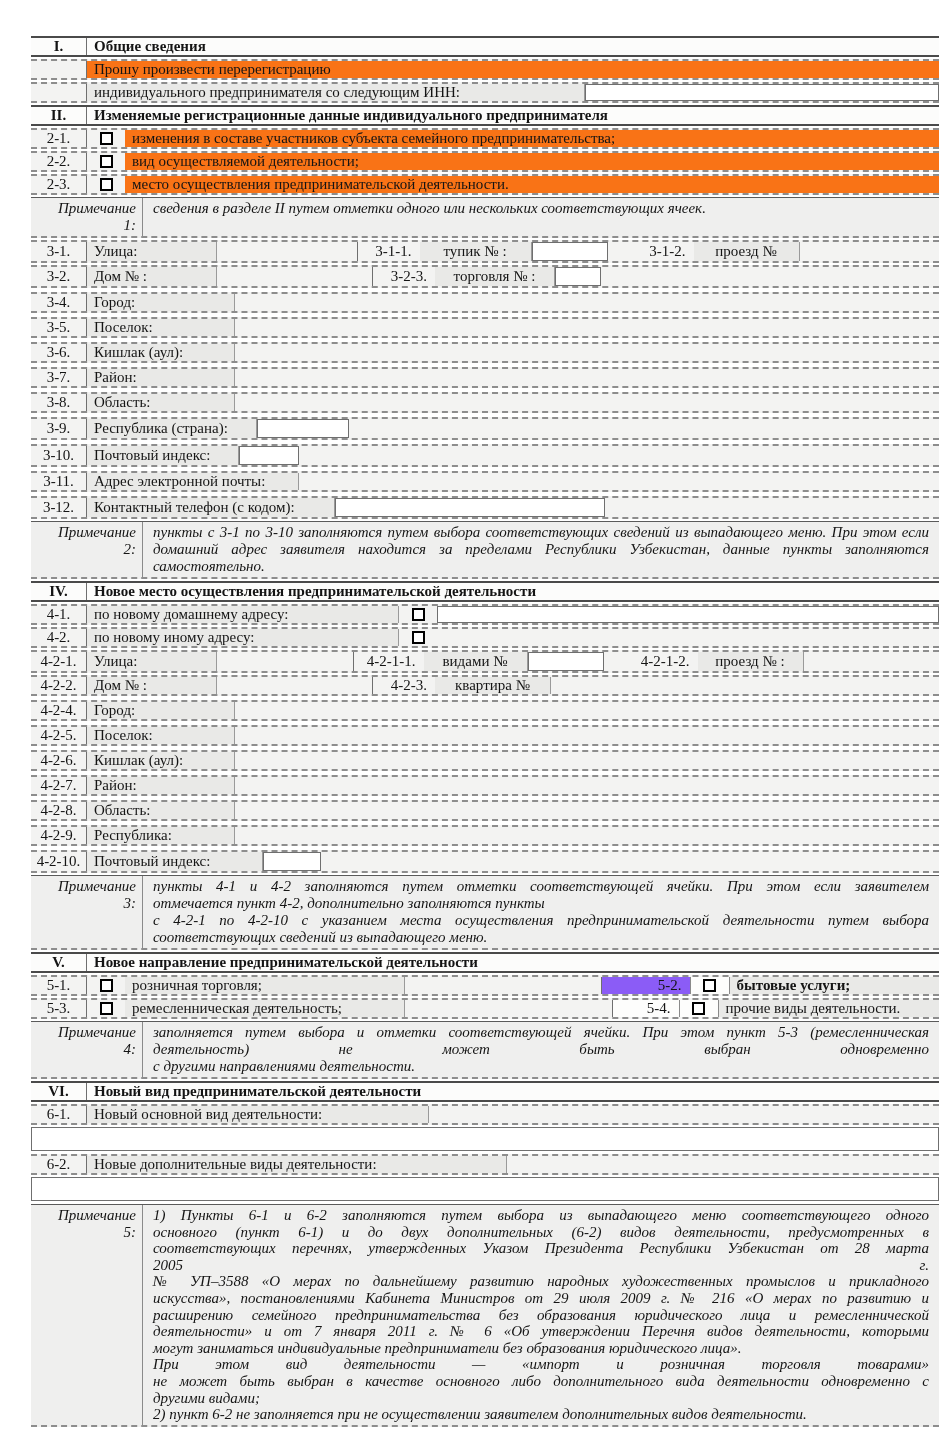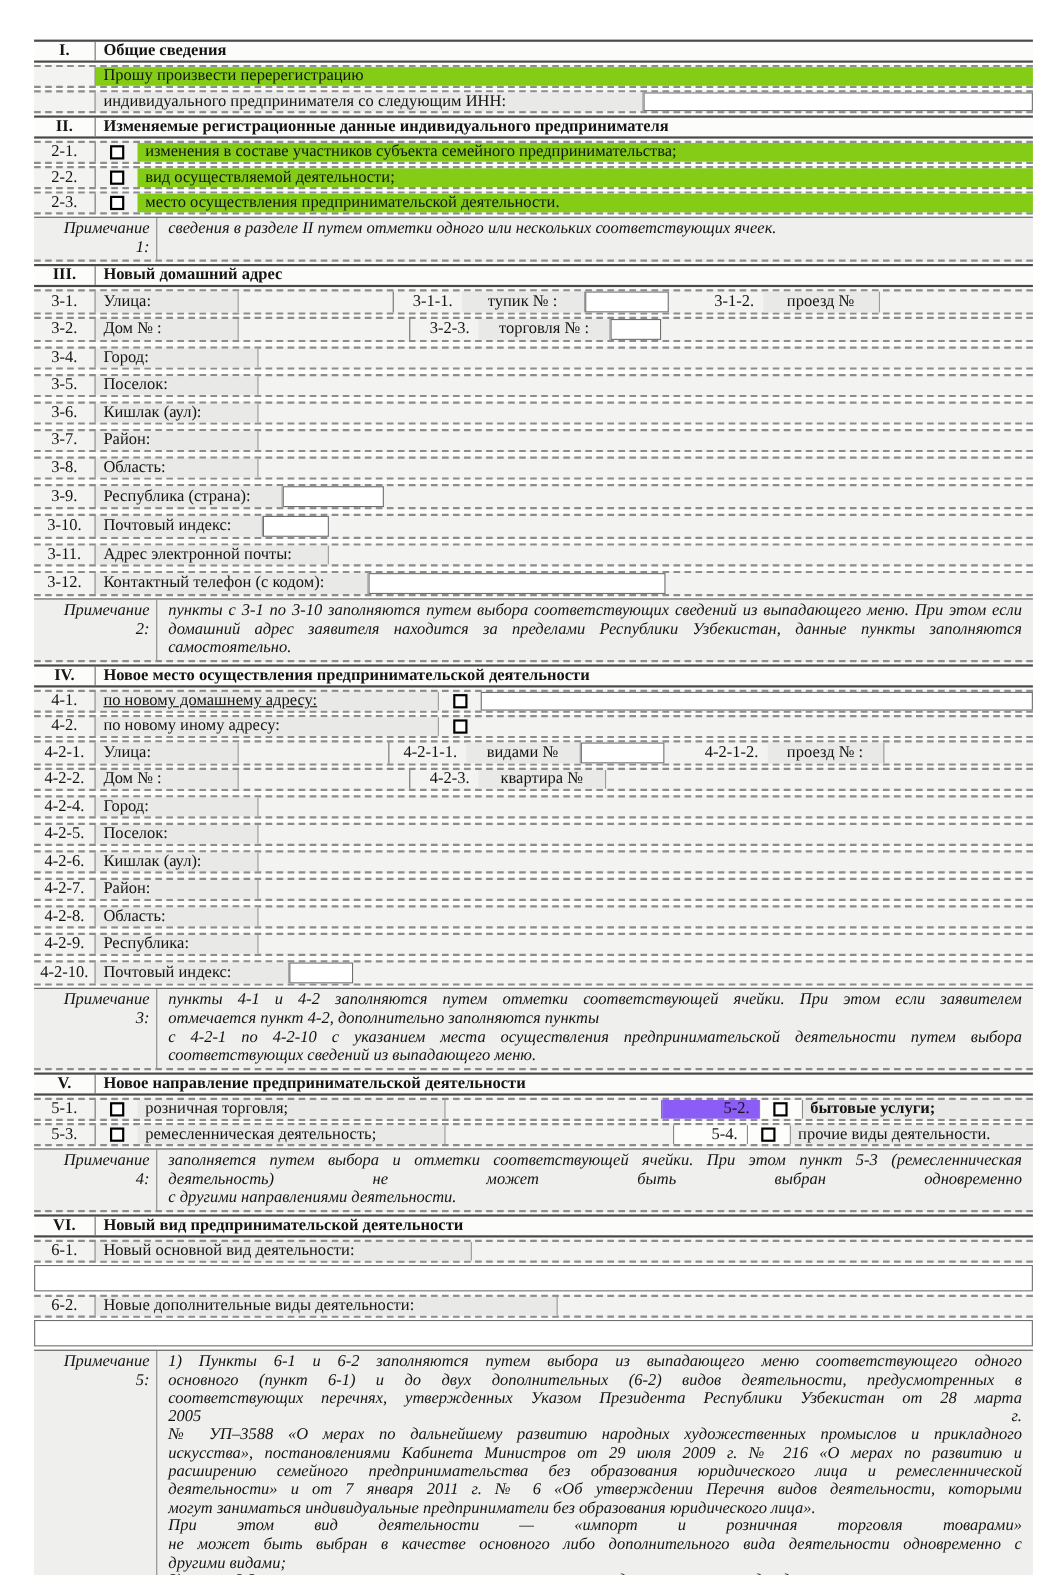--- a/index.html
+++ b/index.html
@@ -11,21 +11,21 @@
   .frow{display:flex;align-items:stretch;border-top:2px dashed #8d8d8d;border-bottom:2px dashed #8d8d8d;
         background:#f3f3f2;margin-bottom:2px;min-height:20px;box-sizing:border-box;}
   .frow.solid{border-top:2px solid #4a4a4a;border-bottom:2px solid #4a4a4a;background:#fcfcfb;}
   .frow.mt{margin-top:4px;}
   .numcol{flex:none;width:56px;display:flex;align-items:center;justify-content:center;
           border-right:1.5px solid #6f6f6f;box-sizing:border-box;padding:0 2px;}
   .numcol.roman{font-weight:bold;}
   .main{flex:1;display:flex;align-items:stretch;min-width:0;}
   .cellpad{display:flex;align-items:center;padding:0 7px;box-sizing:border-box;}
   .lab{background:#e9e9e7;border-right:1.2px solid #9a9a9a;flex:none;}
-  .labflex{background:#84cc16;flex:1;text-align:center;}
+  .labflex{background:#f97316;flex:1;text-align:center;}
   .title{font-weight:bold;}
   .dash{flex:1;}
   .dashfix{flex:none;}
   .inp{background:#ffffff;border:1.5px solid #6f6f6f;flex:none;box-sizing:border-box;align-self:center;height:19px;}
   .inp.tall{align-self:stretch;height:auto;}
   .cbcell{flex:none;width:38px;display:flex;align-items:center;justify-content:center;}
   .cb{width:13px;height:13px;border:2px solid #000;background:#fff;box-sizing:border-box;display:inline-block;}
   .vdiv{flex:none;width:0;border-left:1.5px solid #6f6f6f;}
   .subnum{flex:none;display:flex;align-items:center;justify-content:flex-end;padding-right:8px;box-sizing:border-box;}
   .sublab{justify-content:center;}
@@ -103,26 +103,20 @@
   </div>
 
   <div class="note">
     <div class="notelab">
       <div>Примечание</div>
       <div>1:</div>
     </div>
     <div class="notetext">сведения в разделе II путем отметки одного или нескольких соответствующих ячеек.</div>
   </div>
 
-  <div class="frow solid h21">
-    <div class="numcol roman">III.</div>
-    <div class="main">
-        <div class="cellpad title">Новый домашний адрес</div>
-      </div>
-  </div>
 
   <div class="frow">
     <div class="numcol">3-1.</div>
     <div class="main">
       <div class="cellpad lab" style="width:130px;">Улица:</div>
       <div class="dash"></div>
       <div class="vdiv"></div>
       <div class="subnum" style="width:62px;">3-1-1.</div>
       <div class="cellpad lab sublab" style="width:112px;">тупик № :</div>
       <div class="inp" style="width:76px;"></div>
@@ -224,21 +218,21 @@
   <div class="frow solid h21">
     <div class="numcol roman">IV.</div>
     <div class="main">
         <div class="cellpad title">Новое место осуществления предпринимательской деятельности</div>
       </div>
   </div>
 
   <div class="frow">
     <div class="numcol">4-1.</div>
     <div class="main">
-      <div class="cellpad lab" style="width:312px;text-decoration:underline;">по новому домашнему адресу:</div>
+      <div class="cellpad lab" style="width:312px;">по новому домашнему адресу:</div>
       <div class="cbcell">
           <span class="cb"></span>
         </div>
       <div class="inp tall dash" style="flex:1;"></div>
     </div>
   </div>
   <div class="frow">
     <div class="numcol">4-2.</div>
     <div class="main">
       <div class="cellpad lab" style="width:312px;">по новому иному адресу:</div>

